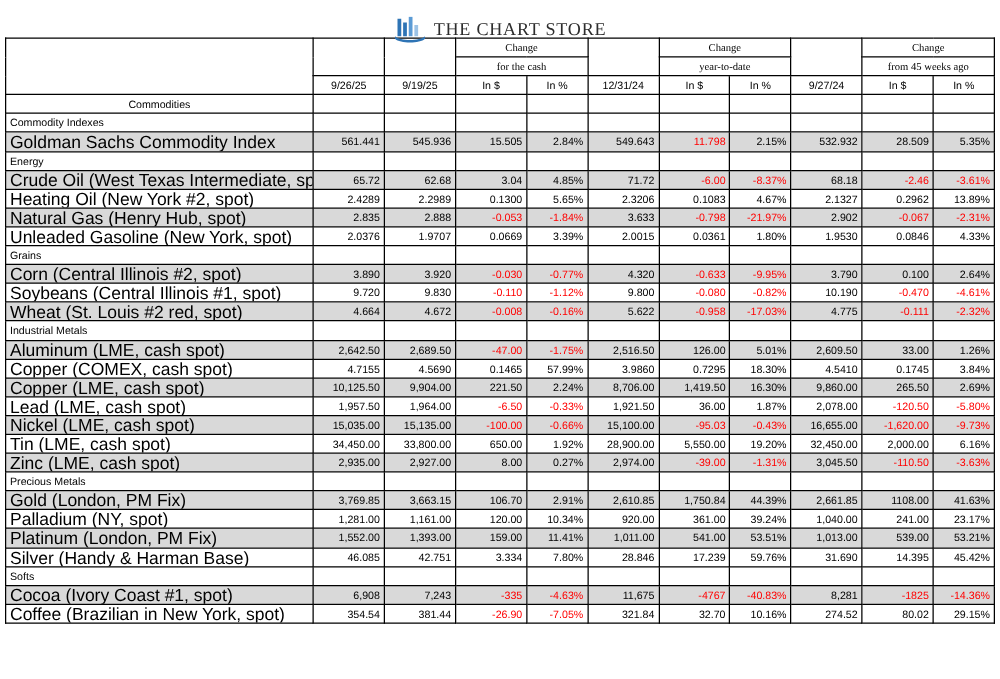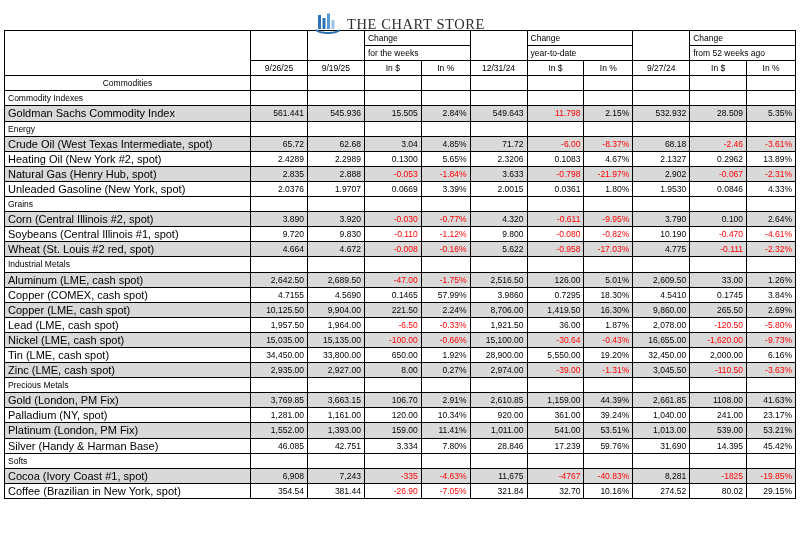--- a/index.html
+++ b/index.html
@@ -55,24 +55,25 @@
     border: 1px solid #000;
     padding: 0 3px;
     height: 14.1px;
     line-height: 14.1px;
     font-weight: normal;
     overflow: hidden;
     white-space: nowrap;
   }
   
   .hdr-grp {
-    text-align: left;
+    text-align: center;
     font-weight: bold;
     font-size: 8.5px;
     vertical-align: middle;
+    font-family: Liberation Serif, serif;
   }
   .hdr-sub {
     text-align: center;
     font-weight: bold;
     font-size: 8.5px;
   }
   .hdr-date {
     text-align: center;
     font-weight: bold;
     font-size: 8.5px;
@@ -89,21 +90,21 @@
   .sect-b {
     font-weight: bold;
     text-align: left;
     font-size: 8.5px;
     padding-left: 9px;
     margin-top: 24px;
   }
   .item-name {
     text-align: left;
     padding-left: 22px;
-    font-size: 11px;
+    font-size: 14px;
   }
   .num { text-align: right; }
   .shade { background: #d9d9d9; }
   .neg { color: #ff0000; }
   .blank { background: #ffffff; }
 </style>
 </head>
 <body>
 
 <div id="page">
@@ -142,23 +143,23 @@
         <td rowspan="3" class="blank"></td>
         <td rowspan="2" class="blank"></td>
         <td rowspan="2" class="blank"></td>
         <td colspan="2" class="hdr-grp noborder-bottom">Change</td>
         <td rowspan="2" class="blank"></td>
         <td colspan="2" class="hdr-grp noborder-bottom">Change</td>
         <td rowspan="2" class="blank"></td>
         <td colspan="2" class="hdr-grp noborder-bottom">Change</td>
       </tr>
       <tr>
-        <td colspan="2" class="hdr-grp noborder-top">for the weeks</td>
+        <td colspan="2" class="hdr-grp noborder-top">for the cash</td>
         <td colspan="2" class="hdr-grp noborder-top">year-to-date</td>
-        <td colspan="2" class="hdr-grp noborder-top">from 52 weeks ago</td>
+        <td colspan="2" class="hdr-grp noborder-top">from 45 weeks ago</td>
       </tr>
 
       <tr>
         <td class="hdr-date">9/26/25</td>
         <td class="hdr-date">9/19/25</td>
         <td class="hdr-sub">In $</td>
         <td class="hdr-sub">In %</td>
         <td class="hdr-date">12/31/24</td>
         <td class="hdr-sub">In $</td>
         <td class="hdr-sub">In %</td>
@@ -284,21 +285,21 @@
           <td></td>
           <td></td>
         </tr>
         <tr>
           <td class="item-name shade">Corn (Central Illinois #2, spot)</td>
           <td class="num shade">3.890</td>
           <td class="num shade">3.920</td>
           <td class="num shade neg">-0.030</td>
           <td class="num shade neg">-0.77%</td>
           <td class="num shade">4.320</td>
-          <td class="num shade neg">-0.611</td>
+          <td class="num shade neg">-0.633</td>
           <td class="num shade neg">-9.95%</td>
           <td class="num shade">3.790</td>
           <td class="num shade">0.100</td>
           <td class="num shade">2.64%</td>
         </tr>
         <tr>
           <td class="item-name">Soybeans (Central Illinois #1, spot)</td>
           <td class="num">9.720</td>
           <td class="num">9.830</td>
           <td class="num neg">-0.110</td>
@@ -388,21 +389,21 @@
           <td class="num neg">-120.50</td>
           <td class="num neg">-5.80%</td>
         </tr>
         <tr>
           <td class="item-name shade">Nickel (LME, cash spot)</td>
           <td class="num shade">15,035.00</td>
           <td class="num shade">15,135.00</td>
           <td class="num shade neg">-100.00</td>
           <td class="num shade neg">-0.66%</td>
           <td class="num shade">15,100.00</td>
-          <td class="num shade neg">-30.64</td>
+          <td class="num shade neg">-95.03</td>
           <td class="num shade neg">-0.43%</td>
           <td class="num shade">16,655.00</td>
           <td class="num shade neg">-1,620.00</td>
           <td class="num shade neg">-9.73%</td>
         </tr>
         <tr>
           <td class="item-name">Tin (LME, cash spot)</td>
           <td class="num">34,450.00</td>
           <td class="num">33,800.00</td>
           <td class="num">650.00</td>
@@ -440,21 +441,21 @@
           <td></td>
           <td></td>
         </tr>
         <tr>
           <td class="item-name shade">Gold (London, PM Fix)</td>
           <td class="num shade">3,769.85</td>
           <td class="num shade">3,663.15</td>
           <td class="num shade">106.70</td>
           <td class="num shade">2.91%</td>
           <td class="num shade">2,610.85</td>
-          <td class="num shade">1,159.00</td>
+          <td class="num shade">1,750.84</td>
           <td class="num shade">44.39%</td>
           <td class="num shade">2,661.85</td>
           <td class="num shade">1108.00</td>
           <td class="num shade">41.63%</td>
         </tr>
         <tr>
           <td class="item-name">Palladium (NY, spot)</td>
           <td class="num">1,281.00</td>
           <td class="num">1,161.00</td>
           <td class="num">120.00</td>
@@ -509,21 +510,21 @@
           <td class="item-name shade">Cocoa (Ivory Coast #1, spot)</td>
           <td class="num shade">6,908</td>
           <td class="num shade">7,243</td>
           <td class="num shade neg">-335</td>
           <td class="num shade neg">-4.63%</td>
           <td class="num shade">11,675</td>
           <td class="num shade neg">-4767</td>
           <td class="num shade neg">-40.83%</td>
           <td class="num shade">8,281</td>
           <td class="num shade neg">-1825</td>
-          <td class="num shade neg">-19.85%</td>
+          <td class="num shade neg">-14.36%</td>
         </tr>
         <tr>
           <td class="item-name">Coffee (Brazilian in New York, spot)</td>
           <td class="num">354.54</td>
           <td class="num">381.44</td>
           <td class="num neg">-26.90</td>
           <td class="num neg">-7.05%</td>
           <td class="num">321.84</td>
           <td class="num">32.70</td>
           <td class="num">10.16%</td>

